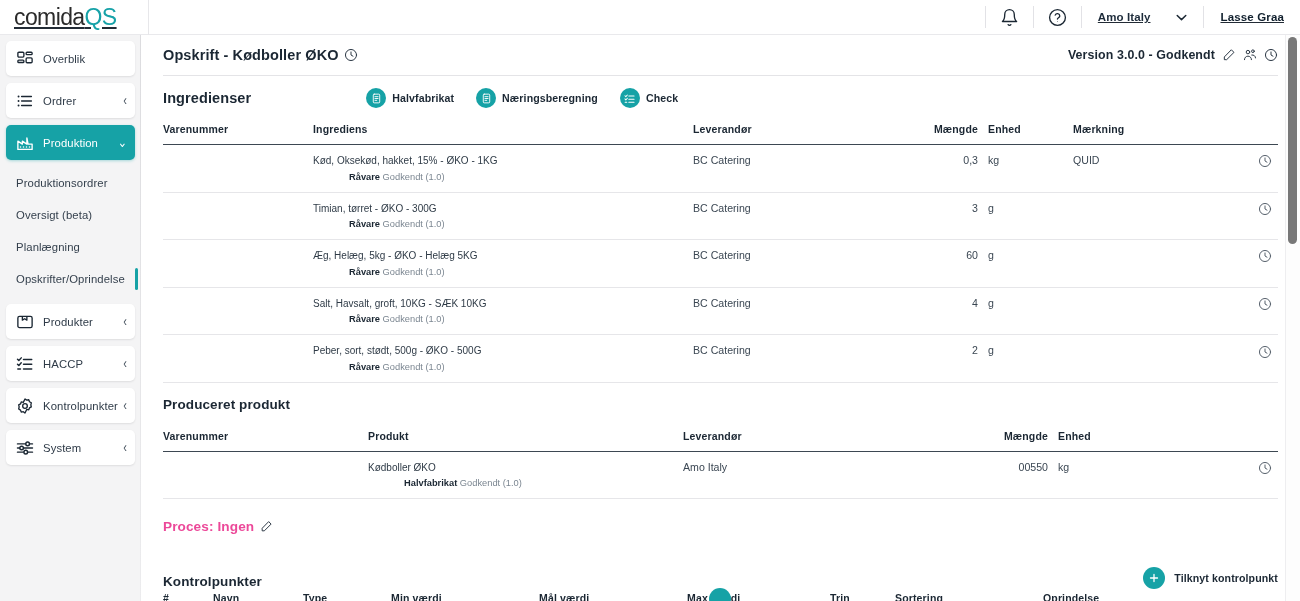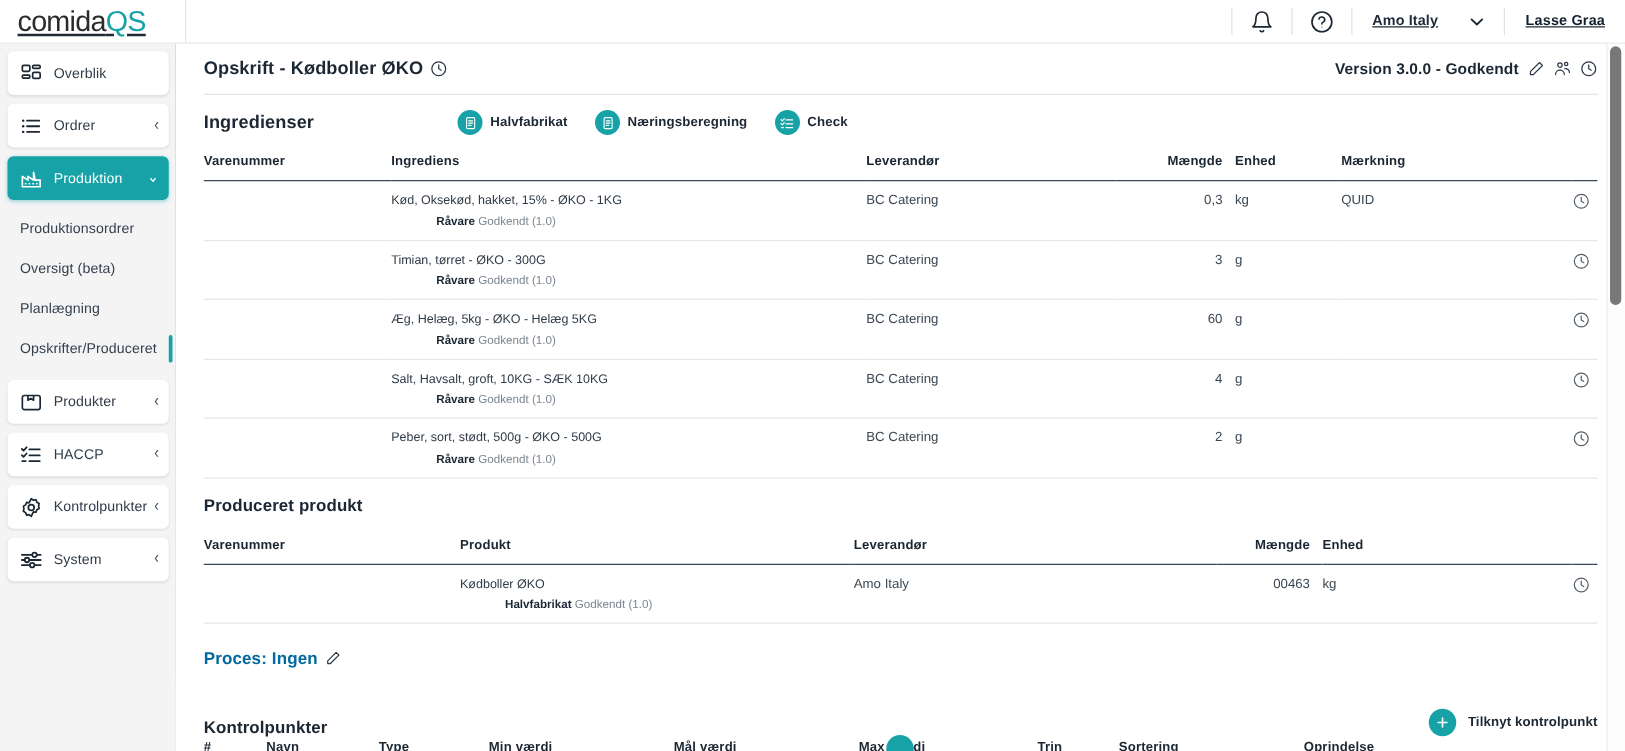--- a/index.html
+++ b/index.html
@@ -146,21 +146,21 @@
   .num { text-align: right; padding-right: 10px !important; font-size: 10.6px; color: #3b4753; }
   .unit { font-size: 10.6px; color: #3b4753; }
   .rowacts { text-align: right; white-space: nowrap; }
   .rowacts svg { display: inline-block; vertical-align: middle; }
   .clock-ic { width: 14px; height: 14px; margin-right: 10px; }
   .arr-ic { width: 13px; height: 13px; }
 
   .proces {
     display: flex; align-items: center; height: 46px; margin-top: 4px;
   }
-  .proces-t { font-size: 13.6px; font-weight: 700; color: #0369a1; letter-spacing: .1px; }
+  .proces-t { font-size: 13.6px; font-weight: 700; color: #ec4899; letter-spacing: .1px; }
   .pencil-sm { width: 13px; height: 13px; margin-left: 6px; display: block; }
 
   .kp-head { display: flex; align-items: flex-end; height: 40px; }
   .add-btn { margin-left: auto; display: flex; align-items: center; gap: 9px; cursor: pointer; }
   .add-circle {
     width: 22px; height: 22px; border-radius: 50%; background: #16a2a6;
     display: flex; align-items: center; justify-content: center; flex: 0 0 22px;
   }
   .add-circle svg { width: 12px; height: 12px; display: block; }
   .add-label { font-size: 10.6px; font-weight: 700; color: #1b2733; letter-spacing: .1px; white-space: nowrap; }
@@ -262,21 +262,21 @@
         <div class="sub-item">
             <span>Produktionsordrer</span>
           </div>
         <div class="sub-item">
             <span>Oversigt (beta)</span>
           </div>
         <div class="sub-item">
             <span>Planlægning</span>
           </div>
         <div class="sub-item sel">
-            <span>Opskrifter/Produceret</span>
+            <span>Opskrifter/Oprindelse</span>
           </div>
       </div>
 
       <div class="nav-card">
         <svg class="nav-ico" viewBox="0 0 24 24" fill="none" stroke="#1b2733" stroke-width="1.8" stroke-linejoin="round">
           <rect x="2.5" y="4.5" width="19" height="15" rx="2.2"></rect>
             <path d="M8.5 4.5v5l3-1.8 3 1.8v-5"></path>
         </svg>
         <span class="nav-label">Produkter</span>
         <span class="nav-caret">‹</span>
@@ -539,21 +539,21 @@
         </tr>
           </thead>
         <tbody>
           <tr>
             <td></td>
             <td>
               <div class="cell-main">Kødboller ØKO</div>
               <div class="cell-sub"><b>Halvfabrikat</b> <span>Godkendt (1.0)</span></div>
             </td>
             <td>Amo Italy</td>
-            <td class="num">00463</td>
+            <td class="num">00550</td>
             <td class="unit">kg</td>
             <td class="rowacts">
               <svg class="clock-ic" viewBox="0 0 24 24" fill="none" stroke="#555f6a" stroke-width="1.7" stroke-linecap="round">
                   <circle cx="12" cy="12" r="9.5"></circle>
                   <path d="M12 6.8V12l3.4 2"></path>
                 </svg>
               <svg class="arr-ic" viewBox="0 0 24 24" fill="none" stroke="#555f6a" stroke-width="2" stroke-linecap="round" stroke-linejoin="round">
                   <path d="M3 12h17"></path>
                   <path d="M14 6l6 6-6 6"></path>
                 </svg>

